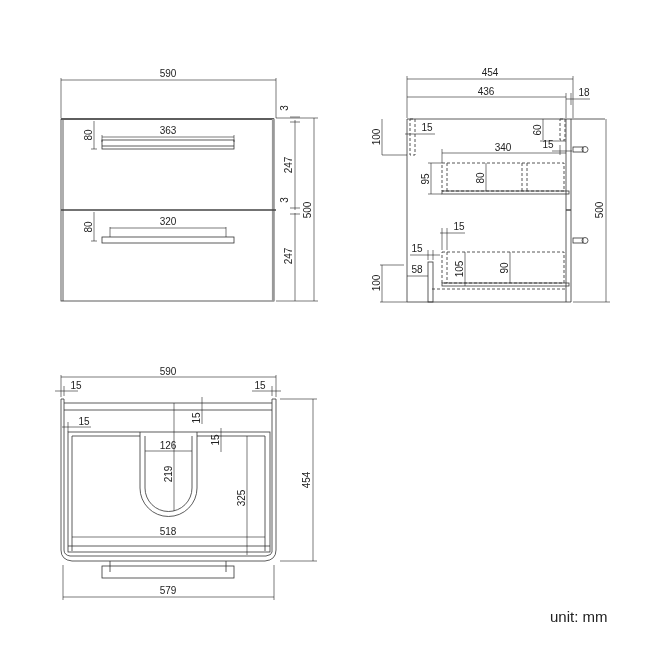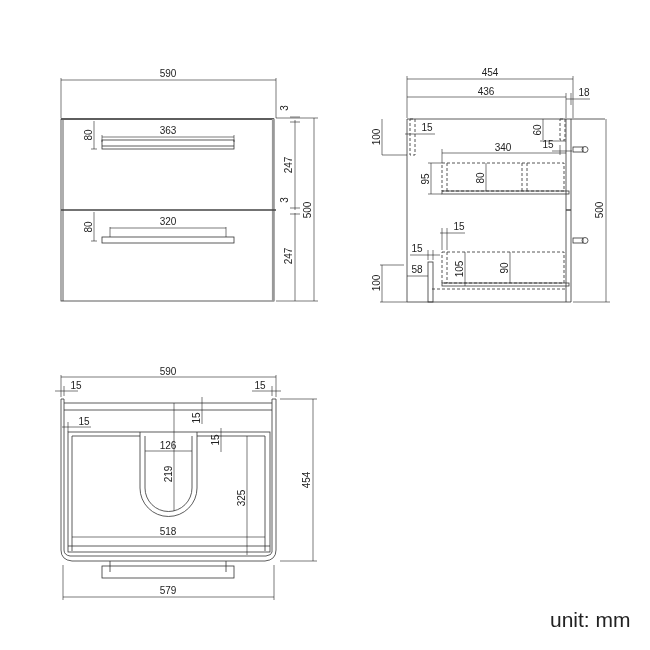--- a/index.html
+++ b/index.html
@@ -4,21 +4,21 @@
   <style>
     html, body { margin:0; padding:0; background:#ffffff; }
     body { width:650px; height:650px; position:relative; overflow:hidden; font-family:"Liberation Sans", sans-serif; }
     svg { position:absolute; left:0; top:0; }
     .ln { stroke:#333; stroke-width:0.8; fill:none; }
     .thk { stroke:#444; stroke-width:1.4; fill:none; }
     .gry { stroke:#999; stroke-width:2.2; fill:none; }
     .dsh { stroke:#444; stroke-width:0.9; fill:none; stroke-dasharray:3 2; }
     .dim { stroke:#222; stroke-width:0.6; fill:none; }
     .t { font-family:"Liberation Sans", sans-serif; font-size:10px; fill:#222; }
-    .unit { position:absolute; left:550px; top:608px; font-family:"Liberation Sans", sans-serif; font-size:21px; color:#222; }
+    .unit { position:absolute; left:550px; top:608px; font-family:"Liberation Sans", sans-serif; font-size:15px; color:#222; }
   </style>
 </head>
 <body>
 
 <svg width="650" height="650" viewBox="0 0 650 650">
 
   <g>
 
     <line class="dim" x1="61" y1="78" x2="61" y2="118"></line>
     <line class="dim" x1="276" y1="78" x2="276" y2="118"></line>

